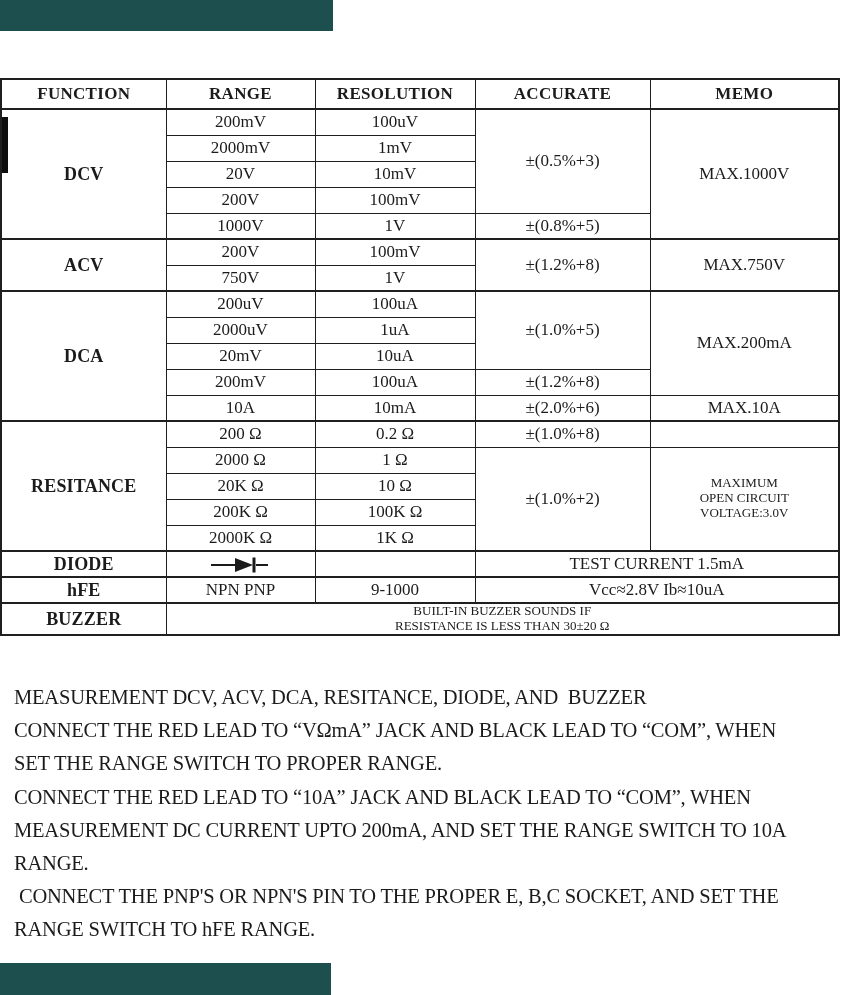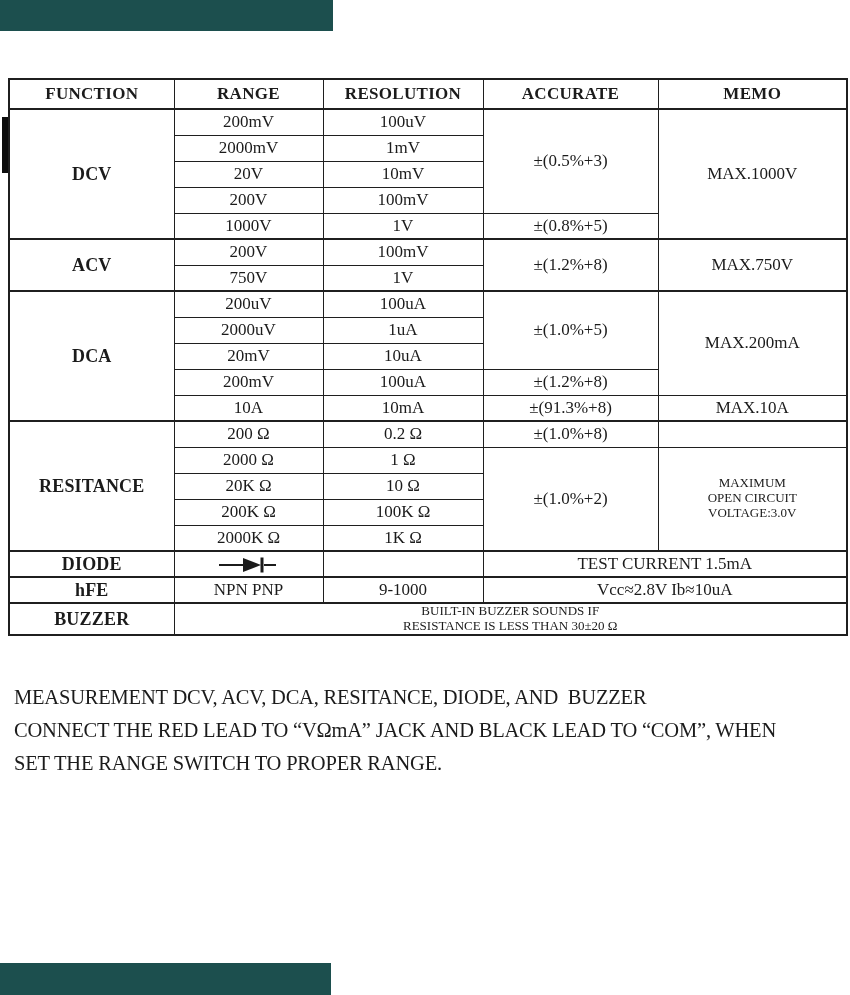--- a/index.html
+++ b/index.html
@@ -6,21 +6,21 @@
   body{
     width:850px;height:995px;position:relative;background:#ffffff;
     font-family:"Liberation Serif", serif;color:#1b1b1b;overflow:hidden;
   }
   .accent-bar{position:absolute;left:0;}
   #bar-top{top:0;width:333px;height:31px;}
   #bar-bottom{top:963px;width:331px;height:32px;}
   #side-mark{position:absolute;left:2px;top:117px;width:6px;height:56px;background:#0d0d0d;}
 
   table.spec{
-    position:absolute;left:8px;top:78px;width:838px;
+    position:absolute;left:0;top:78px;width:838px;
     border-collapse:collapse;table-layout:fixed;
     font-size:17px;
   }
   table.spec td,table.spec th{
     border:1.6px solid #1f1f1f;text-align:center;vertical-align:middle;
     padding:0 2px;overflow:hidden;line-height:1.15;
   }
   table.spec{border:2.5px solid #1f1f1f;}
   table.spec th{font-weight:bold;font-size:17px;letter-spacing:.3px;height:28px;}
   table.spec tr{height:26px;}
@@ -113,21 +113,21 @@
         <td>10uA</td>
       </tr>
       <tr>
         <td>200mV</td>
         <td>100uA</td>
         <td>±(1.2%+8)</td>
       </tr>
       <tr>
         <td>10A</td>
         <td>10mA</td>
-        <td>±(91.3%+8)</td>
+        <td>±(2.0%+6)</td>
         <td>MAX.10A</td>
       </tr>
       <tr class="sec">
         <td rowspan="5" class="fn">RESITANCE</td>
         <td>200 Ω</td>
         <td>0.2 Ω</td>
         <td>±(1.0%+8)</td>
         <td></td>
       </tr>
       <tr>
@@ -174,13 +174,22 @@
       </tr>
     </tbody>
 </table>
 
 <div class="notes" id="notes">
     <div>
       <div class="note-line">MEASUREMENT DCV, ACV, DCA, RESITANCE, DIODE, AND  BUZZER</div>
       <div class="note-line">CONNECT THE RED LEAD TO “VΩmA” JACK AND BLACK LEAD TO “COM”, WHEN</div>
       <div class="note-line">SET THE RANGE SWITCH TO PROPER RANGE.</div>
     </div>
+    <div>
+      <div class="note-line">CONNECT THE RED LEAD TO “10A” JACK AND BLACK LEAD TO “COM”, WHEN</div>
+      <div class="note-line">MEASUREMENT DC CURRENT UPTO 200mA, AND SET THE RANGE SWITCH TO 10A</div>
+      <div class="note-line">RANGE.</div>
+    </div>
+    <div>
+      <div class="note-line"> CONNECT THE PNP'S OR NPN'S PIN TO THE PROPER E, B,C SOCKET, AND SET THE</div>
+      <div class="note-line">RANGE SWITCH TO hFE RANGE.</div>
+    </div>
   </div>
 
 </body></html>

